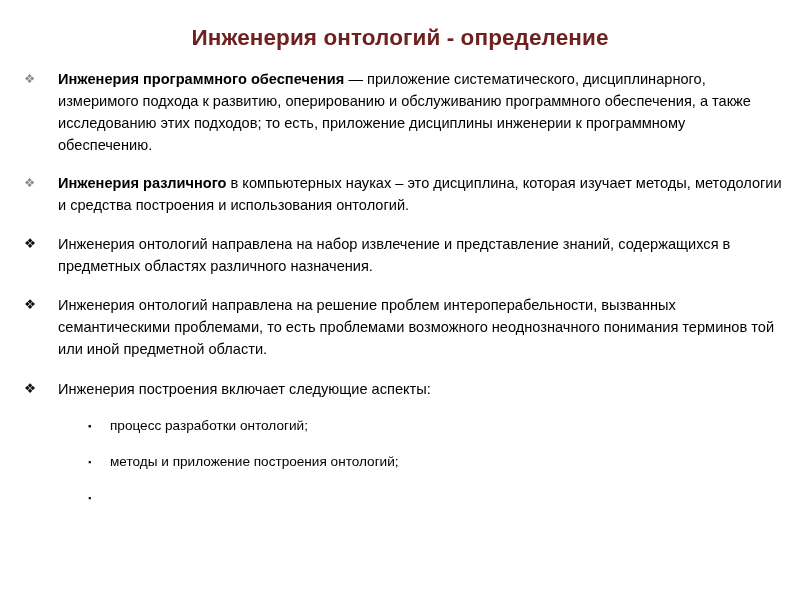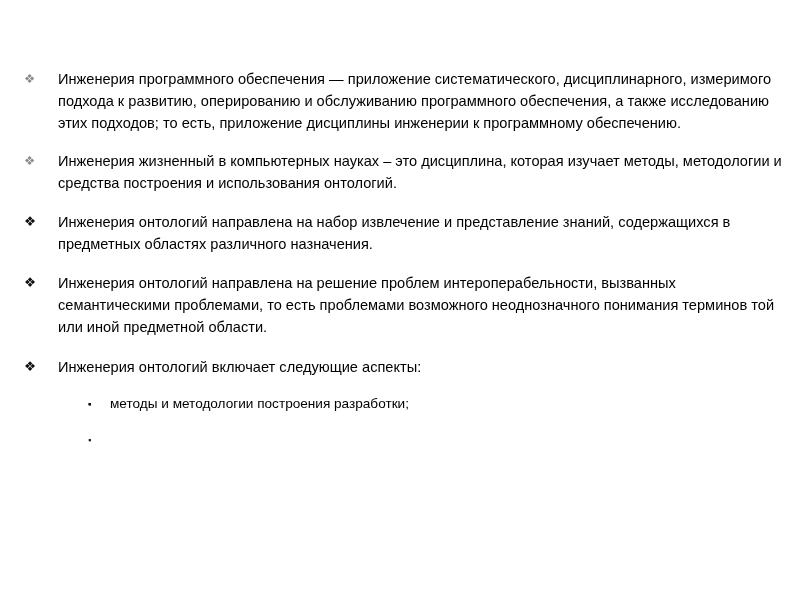--- a/index.html
+++ b/index.html
@@ -64,21 +64,21 @@
     top: 0px;
     width: 20px;
     font-size: 13.5px;
     line-height: 22px;
     text-align: left;
   }
   .marker.gray-diamond { color: #8b8b8b; font-size: 12.5px; }
   .marker.black-diamond { color: #111111; font-size: 13.5px; }
 
   .bullet .text { display: block; }
-  .bullet b, .bullet strong { font-weight: normal; }
+  .bullet b, .bullet strong { font-weight: bold; }
 
   
   .bullet.b1 { margin-bottom: 16px; }
   .bullet.b2 { margin-bottom: 17px; }
   .bullet.b3 { margin-bottom: 17px; }
   .bullet.b4 { margin-bottom: 18px; }
   .bullet.b5 { margin-bottom: 10px; }
 
   
   .sublist {
@@ -102,58 +102,60 @@
     font-size: 9px;
     line-height: 21px;
     color: #111111;
   }
 </style>
 </head>
 <body>
 
 <div class="slide">
 
+  <div class="slide-title">Инженерия онтологий - определение</div>
 
   <div class="body">
 
     <p class="bullet b1">
       <span class="marker gray-diamond">❖</span>
       <span class="text"><b>Инженерия программного обеспечения</b><span> — приложение систематического, дисциплинарного, измеримого подхода к развитию, оперированию и обслуживанию программного обеспечения, а также исследованию этих подходов; то есть, приложение дисциплины инженерии к программному обеспечению.</span></span>
     </p>
 
     <p class="bullet b2">
       <span class="marker gray-diamond">❖</span>
-      <span class="text"><b>Инженерия жизненный</b><span> в компьютерных науках – это дисциплина, которая изучает методы, методологии  и средства построения и использования онтологий.</span></span>
+      <span class="text"><b>Инженерия различного</b><span> в компьютерных науках – это дисциплина, которая изучает методы, методологии  и средства построения и использования онтологий.</span></span>
     </p>
 
     <p class="bullet b3">
       <span class="marker black-diamond">❖</span>
       <span class="text">Инженерия онтологий направлена на набор извлечение и представление знаний, содержащихся в предметных областях различного назначения.</span>
     </p>
 
     <p class="bullet b4">
       <span class="marker black-diamond">❖</span>
       <span class="text">Инженерия онтологий направлена на решение проблем интероперабельности, вызванных семантическими проблемами, то есть проблемами возможного неоднозначного понимания терминов той или иной предметной области.</span>
     </p>
 
     <p class="bullet b5">
       <span class="marker black-diamond">❖</span>
-      <span class="text">Инженерия онтологий включает следующие аспекты:</span>
+      <span class="text">Инженерия построения включает следующие аспекты:</span>
     </p>
 
     <ul class="sublist">
       <li class="subitem">
         <span class="sq">▪</span>
       </li>
       <li class="subitem">
         <span class="sq">▪</span>
+        <span>процесс разработки онтологий;</span>
       </li>
       <li class="subitem">
         <span class="sq">▪</span>
-        <span>методы и методологии построения разработки;</span>
+        <span>методы и приложение построения онтологий;</span>
       </li>
       <li class="subitem">
         <span class="sq">▪</span>
       </li>
     </ul>
 
   </div>
 </div>
 
 </body></html>

